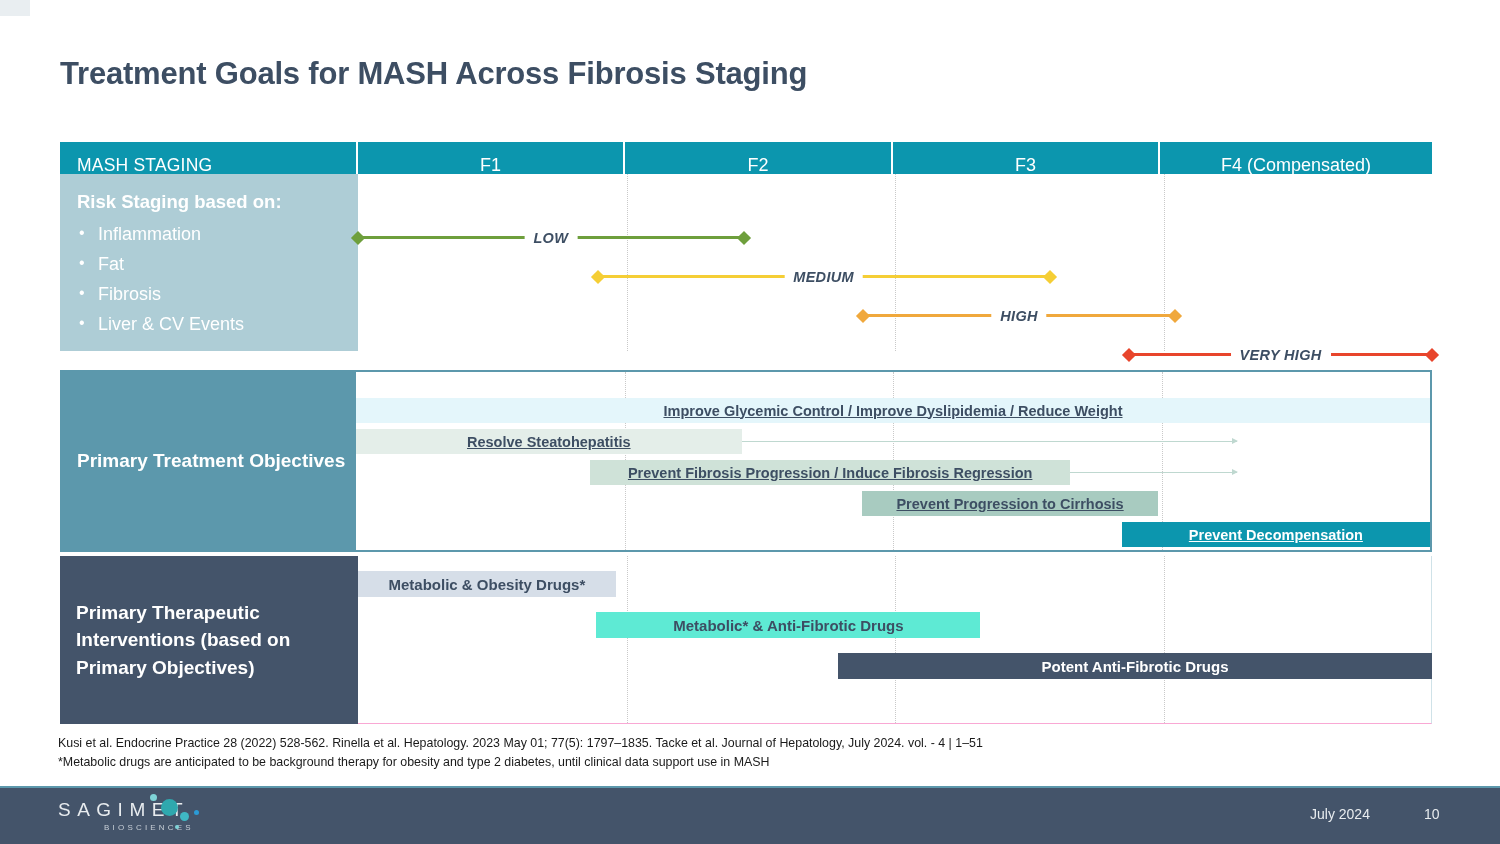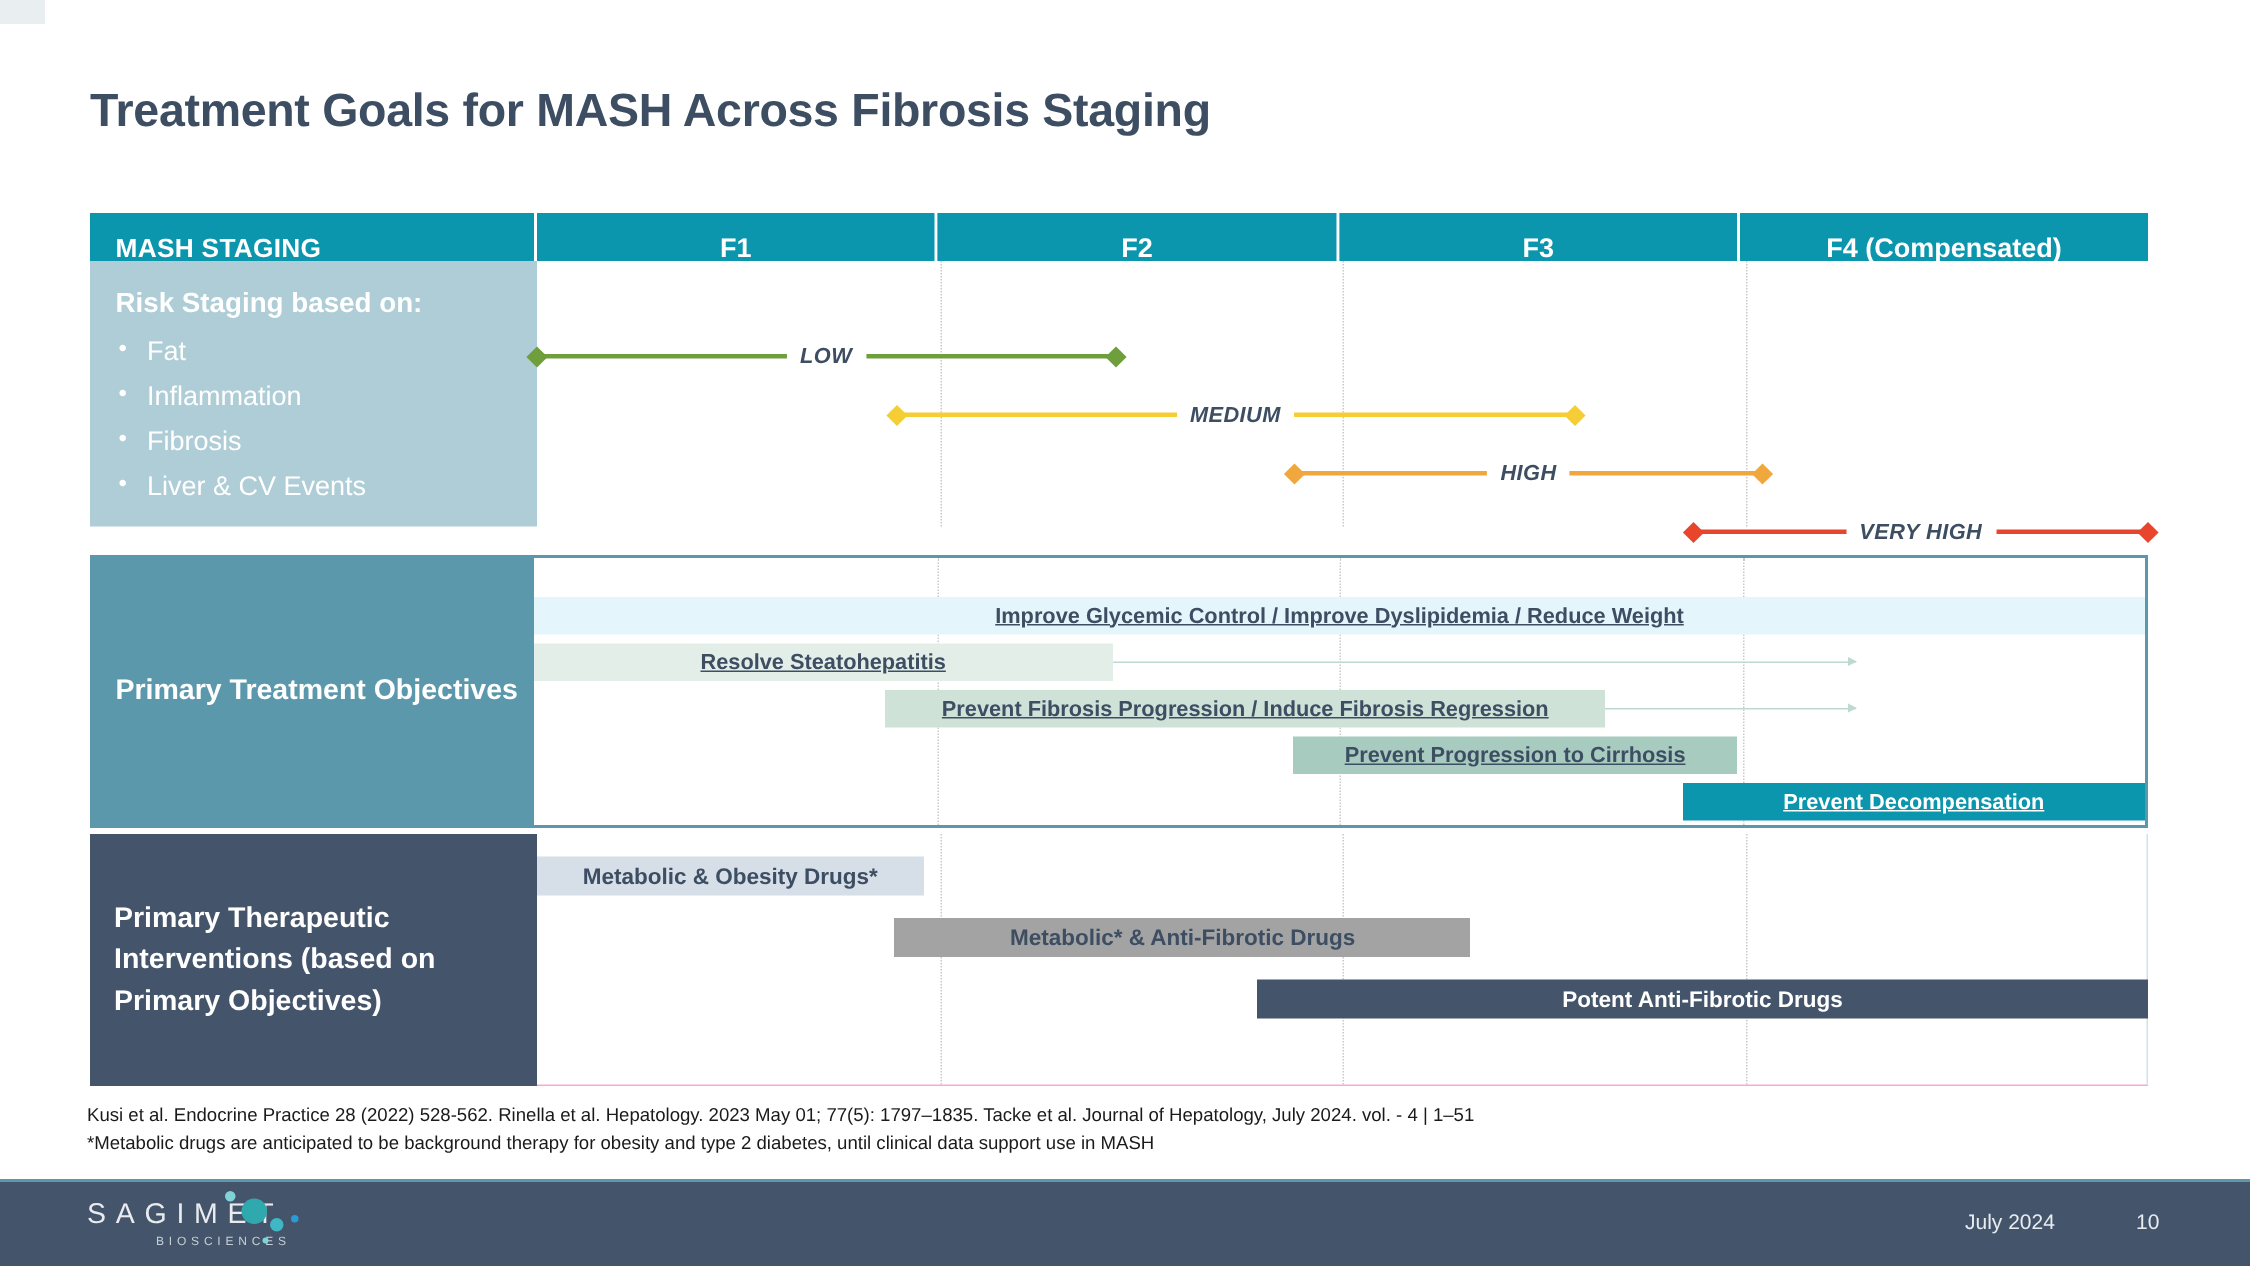--- a/index.html
+++ b/index.html
@@ -18,21 +18,21 @@
     letter-spacing: -0.2px; white-space: nowrap;
   }
 
   
   #table { position: absolute; left: 60px; top: 142px; width: 1372px; height: 582px; }
 
   
   #header-row { position: absolute; left:0; top:0; width:1372px; height:47px; }
   .hcell {
     position: absolute; top:0; height:47px;
-    background: #0C96AE; color:#fff; font-weight:bold; font-size:18px;
+    background: #0C96AE; color:#fff; font-weight:normal; font-size:18px;
     display:flex; align-items:center; justify-content:center;
     border-right: 2px solid #ffffff;
   }
   .hcell.first { justify-content:flex-start; padding-left:17px; font-size:17.5px; letter-spacing:.2px; }
 
   
   #risk-row { position:absolute; left:0; top:32px; width:1372px; height:177px; }
   #risk-label {
     position:absolute; left:0; top:0; width:298px; height:177px;
     background:#AECDD6; color:#ffffff; padding:16px 0 0 17px;
@@ -135,22 +135,22 @@
         <div class="hcell" style="left: 298px; width: 267px;">F1</div>
         <div class="hcell" style="left: 565px; width: 268px;">F2</div>
         <div class="hcell" style="left: 833px; width: 267px;">F3</div>
         <div class="hcell" style="left: 1100px; width: 272px; border-right: none;">F4 (Compensated)</div>
       </div>
 
     <div id="risk-row">
       <div id="risk-label">
         <div class="rtitle">Risk Staging based on:</div>
         <ul>
+          <li>Inflammation</li>
           <li>Fat</li>
-          <li>Inflammation</li>
           <li>Fibrosis</li>
           <li>Liver &amp; CV Events</li>
         </ul>
       </div>
       <div id="risk-plot">
           <div class="gridline" style="left: 268.5px;"></div>
           <div class="gridline" style="left: 537px;"></div>
           <div class="gridline" style="left: 805.5px;"></div>
           <div class="riskline" style="left: 0px; width: 385.566px; top: 62px;">
             <div class="bar" style="background: rgb(110, 159, 60);"></div>
@@ -195,21 +195,21 @@
         </div>
     </div>
 
     <div id="int-row">
       <div id="int-label">Primary Therapeutic Interventions (based on Primary Objectives)</div>
       <div id="int-plot">
           <div class="gridline" style="left: 268.5px;"></div>
           <div class="gridline" style="left: 537px;"></div>
           <div class="gridline" style="left: 805.5px;"></div>
           <div class="intbar" style="left: 0px; width: 257.76px; top: 15px; background: rgb(214, 222, 232);">Metabolic &amp; Obesity Drugs*</div>
-          <div class="intbar" style="left: 238.428px; width: 384px; top: 56px; background: #a3a3a3;">Metabolic* &amp; Anti-Fibrotic Drugs</div>
+          <div class="intbar" style="left: 238.428px; width: 384px; top: 56px; background: #5eead4;">Metabolic* &amp; Anti-Fibrotic Drugs</div>
           <div class="intbar dark" style="left: 480.078px; width: 593.922px; top: 97px; background: rgb(68, 84, 106);">Potent Anti-Fibrotic Drugs</div>
         </div>
     </div>
 
   </div>
 
   <div id="notes">
     <div>Kusi et al. Endocrine Practice 28 (2022) 528-562. Rinella et al. Hepatology. 2023 May 01; 77(5): 1797–1835. Tacke et al. Journal of Hepatology, July 2024. vol. - 4 | 1–51</div>
     <div>*Metabolic drugs are anticipated to be background therapy  for obesity and type 2 diabetes, until clinical data support use in MASH</div>
   </div>

